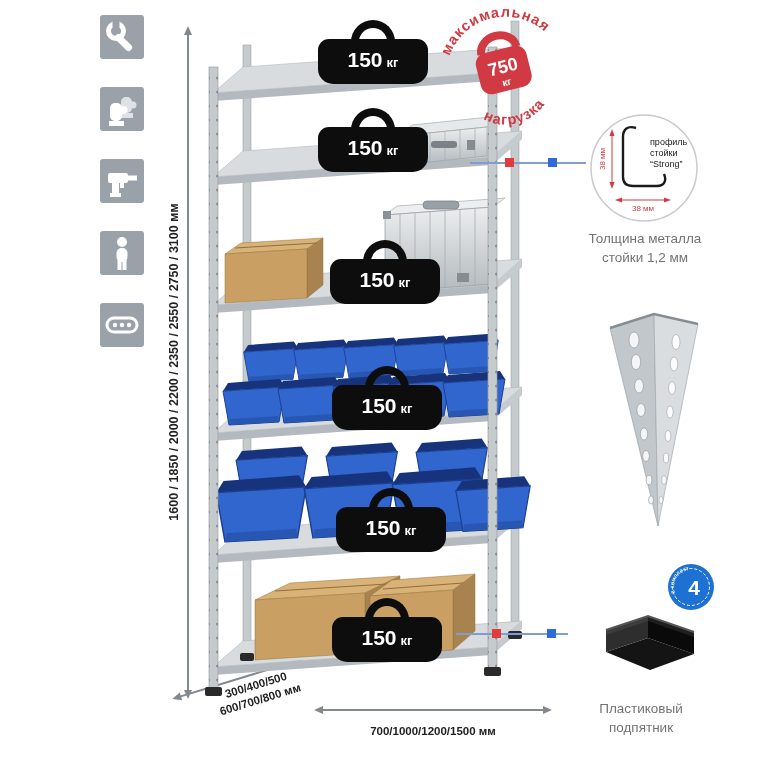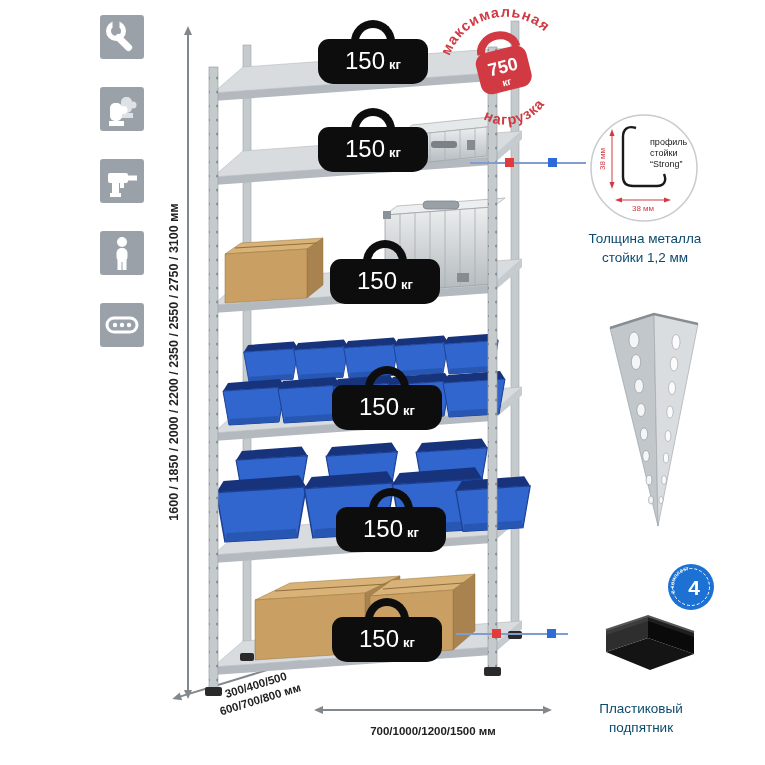--- a/index.html
+++ b/index.html
@@ -4,29 +4,29 @@
 <style>
   *{margin:0;padding:0;box-sizing:border-box}
   html,body{width:765px;height:765px;background:#fff;font-family:"Liberation Sans",sans-serif;overflow:hidden}
   .canvas{position:relative;width:765px;height:765px;background:#fff}
   .abs{position:absolute}
   .icon-sq{position:absolute;left:100px;width:44px;height:44px;background:#9aa1a8;border-radius:3px;display:flex;align-items:center;justify-content:center}
   
   .weight{position:absolute;width:110px;text-align:center;z-index:5}
   .weight .handle{width:44px;height:24px;border:8px solid #0d0d0d;border-bottom:none;border-radius:22px 22px 0 0;margin:0 auto}
   .weight .kbody{margin-top:-5px;background:#0d0d0d;height:45px;border-radius:11px 11px 15px 15px;display:flex;align-items:baseline;justify-content:center;gap:4px;padding-top:10px;color:#fff}
-  .weight .val{font-size:24px;font-weight:normal;line-height:1}
+  .weight .val{font-size:21px;font-weight:bold;line-height:1}
   .weight .unit{font-size:13px;font-weight:bold}
   
   .vline{position:absolute;left:187px;top:30px;width:2px;height:664px;background:#83888d;z-index:2}
   .tri{position:absolute;width:0;height:0;z-index:2}
   .vdim-label{position:absolute;left:-156px;top:355px;width:660px;text-align:center;font-size:12.5px;font-weight:bold;color:#222;transform:rotate(-90deg);z-index:2}
   .hline{position:absolute;height:2px;background:#83888d}
   .dim-label{font-size:11.5px;font-weight:bold;color:#222;text-align:center;line-height:1.3}
-  .caption{position:absolute;text-align:center;font-size:13.5px;color:#0c4a6e;line-height:1.4}
+  .caption{position:absolute;text-align:center;font-size:13.5px;color:#737373;line-height:1.4}
   .marker{position:absolute;width:9px;height:9px;z-index:6}
   .cline{position:absolute;height:2px;background:#7f9ecf;z-index:4}
 </style>
 </head>
 <body>
 
 <div class="canvas">
 
   <div class="icon-sq" style="top:15px">
     <svg width="44" height="44" viewBox="0 0 44 44">

